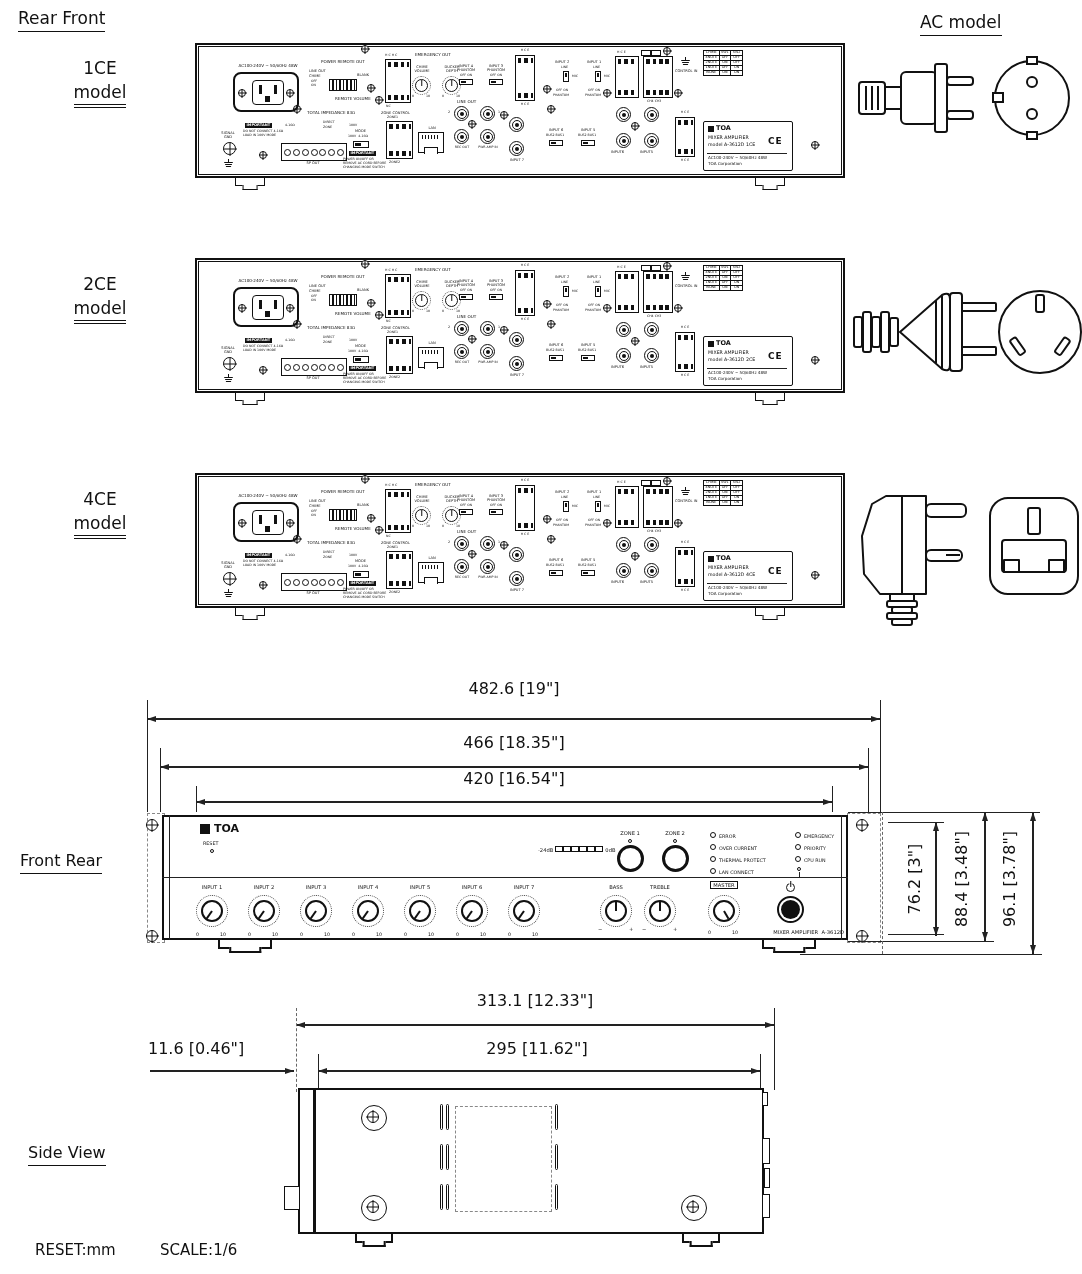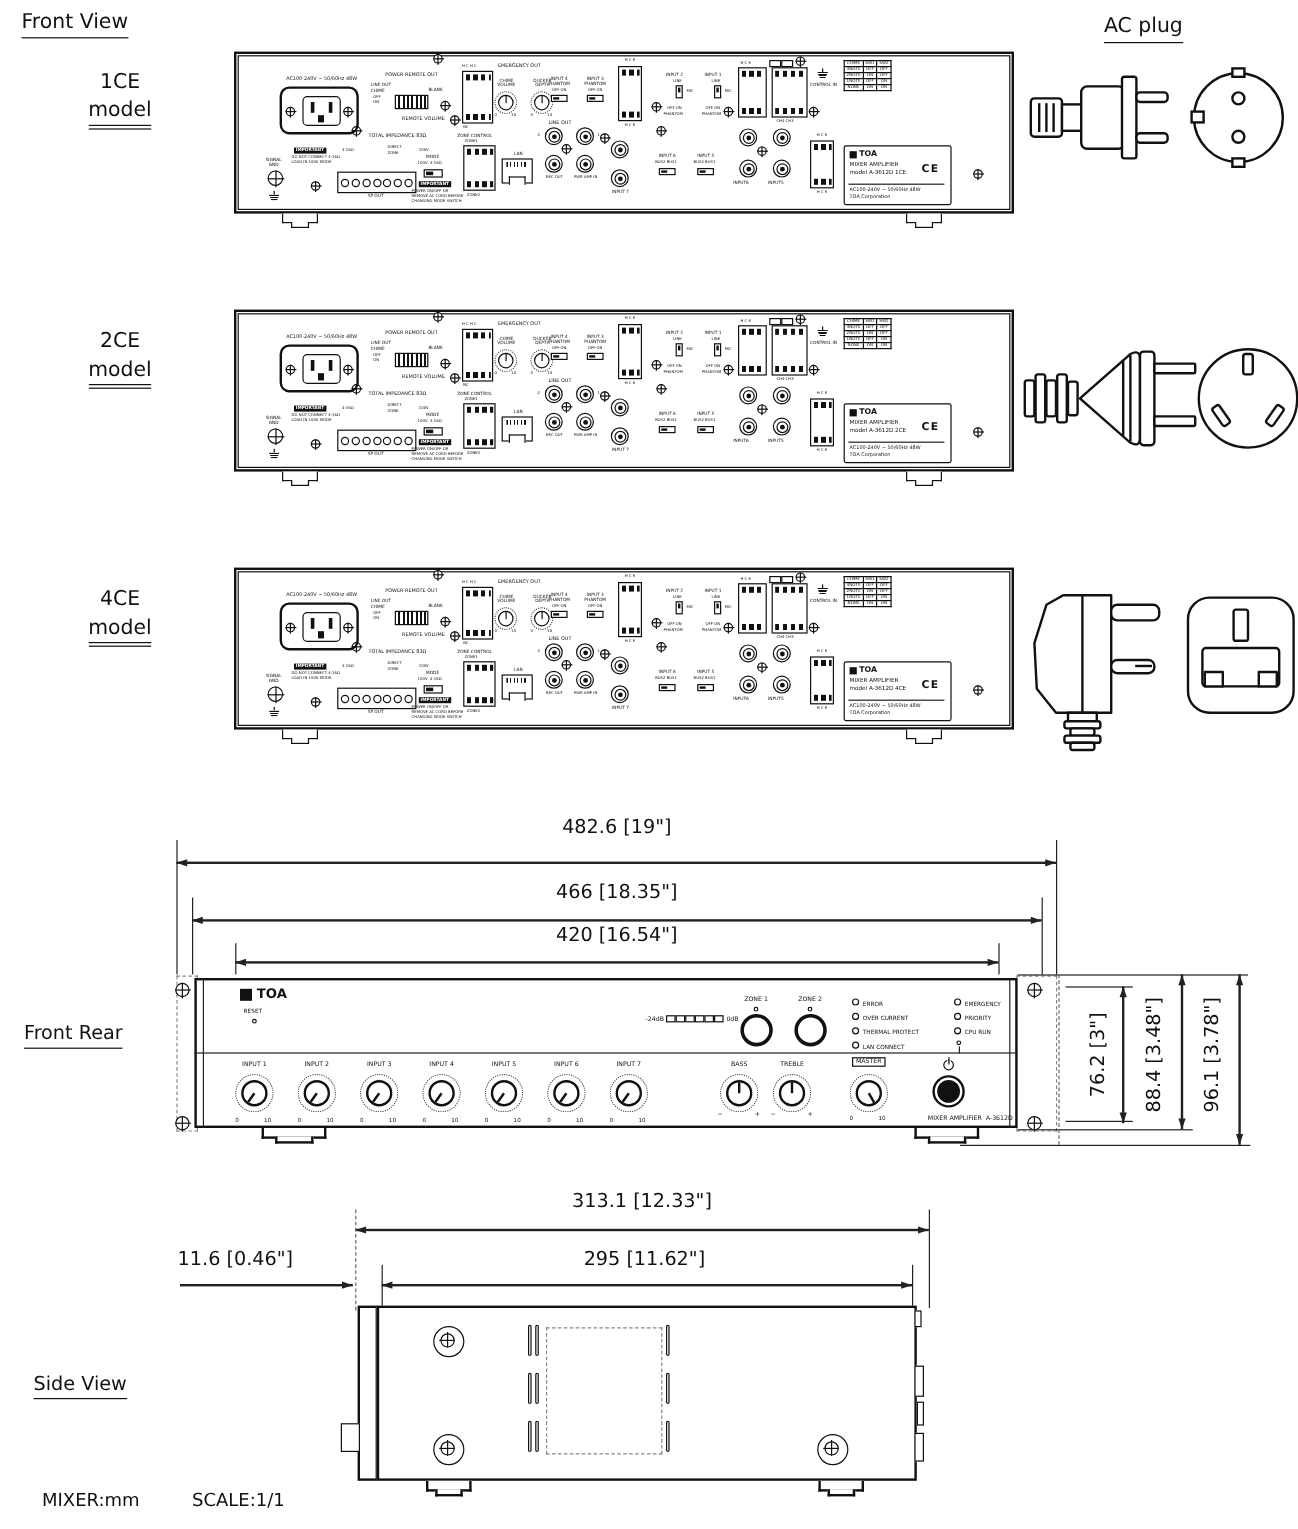--- a/index.html
+++ b/index.html
@@ -84,26 +84,26 @@
   .mbox{border:1px solid #111;padding:0 2px}
   .vslot{position:absolute;width:3px;height:26px;border:1px solid #111;border-radius:2px;box-sizing:border-box}
   .bump{position:absolute;border:1.5px solid #111;background:#fff;box-sizing:border-box}
   svg{position:absolute;overflow:visible}
 </style>
 </head>
 <body>
 
 <div class="sheet">
 
-  <div class="t f17" style="left:18px;top:8px"><span class="ul">Front View</span></div>
-  <div class="t f17" style="left:920px;top:12px"><span class="ul">AC plug</span></div>
+  <div class="t f17" style="left:18px;top:8px"><span class="ul">Rear Front</span></div>
+  <div class="t f17" style="left:920px;top:12px"><span class="ul">AC model</span></div>
   <div class="t f16" style="left:20px;top:852px"><span class="ul">Front Rear</span></div>
   <div class="t f16" style="left:28px;top:1144px"><span class="ul">Side View</span></div>
-  <div class="t f15" style="left:35px;top:1242px">MIXER:mm</div>
-  <div class="t f15" style="left:160px;top:1242px">SCALE:1/1</div>
+  <div class="t f15" style="left:35px;top:1242px">RESET:mm</div>
+  <div class="t f15" style="left:160px;top:1242px">SCALE:1/6</div>
 
   <div class="t f17 ctr" style="left:60px;top:58px;width:80px">1CE</div>
   <div class="t f17 ctr" style="left:60px;top:82px;width:80px"><span class="ul2">model</span></div>
   <div class="t f17 ctr" style="left:60px;top:274px;width:80px">2CE</div>
   <div class="t f17 ctr" style="left:60px;top:298px;width:80px"><span class="ul2">model</span></div>
   <div class="t f17 ctr" style="left:60px;top:489px;width:80px">4CE</div>
   <div class="t f17 ctr" style="left:60px;top:513px;width:80px"><span class="ul2">model</span></div>
 
   <div class="rear-unit" style="left:195px;top:43px">
   <div class="rear-panel">

